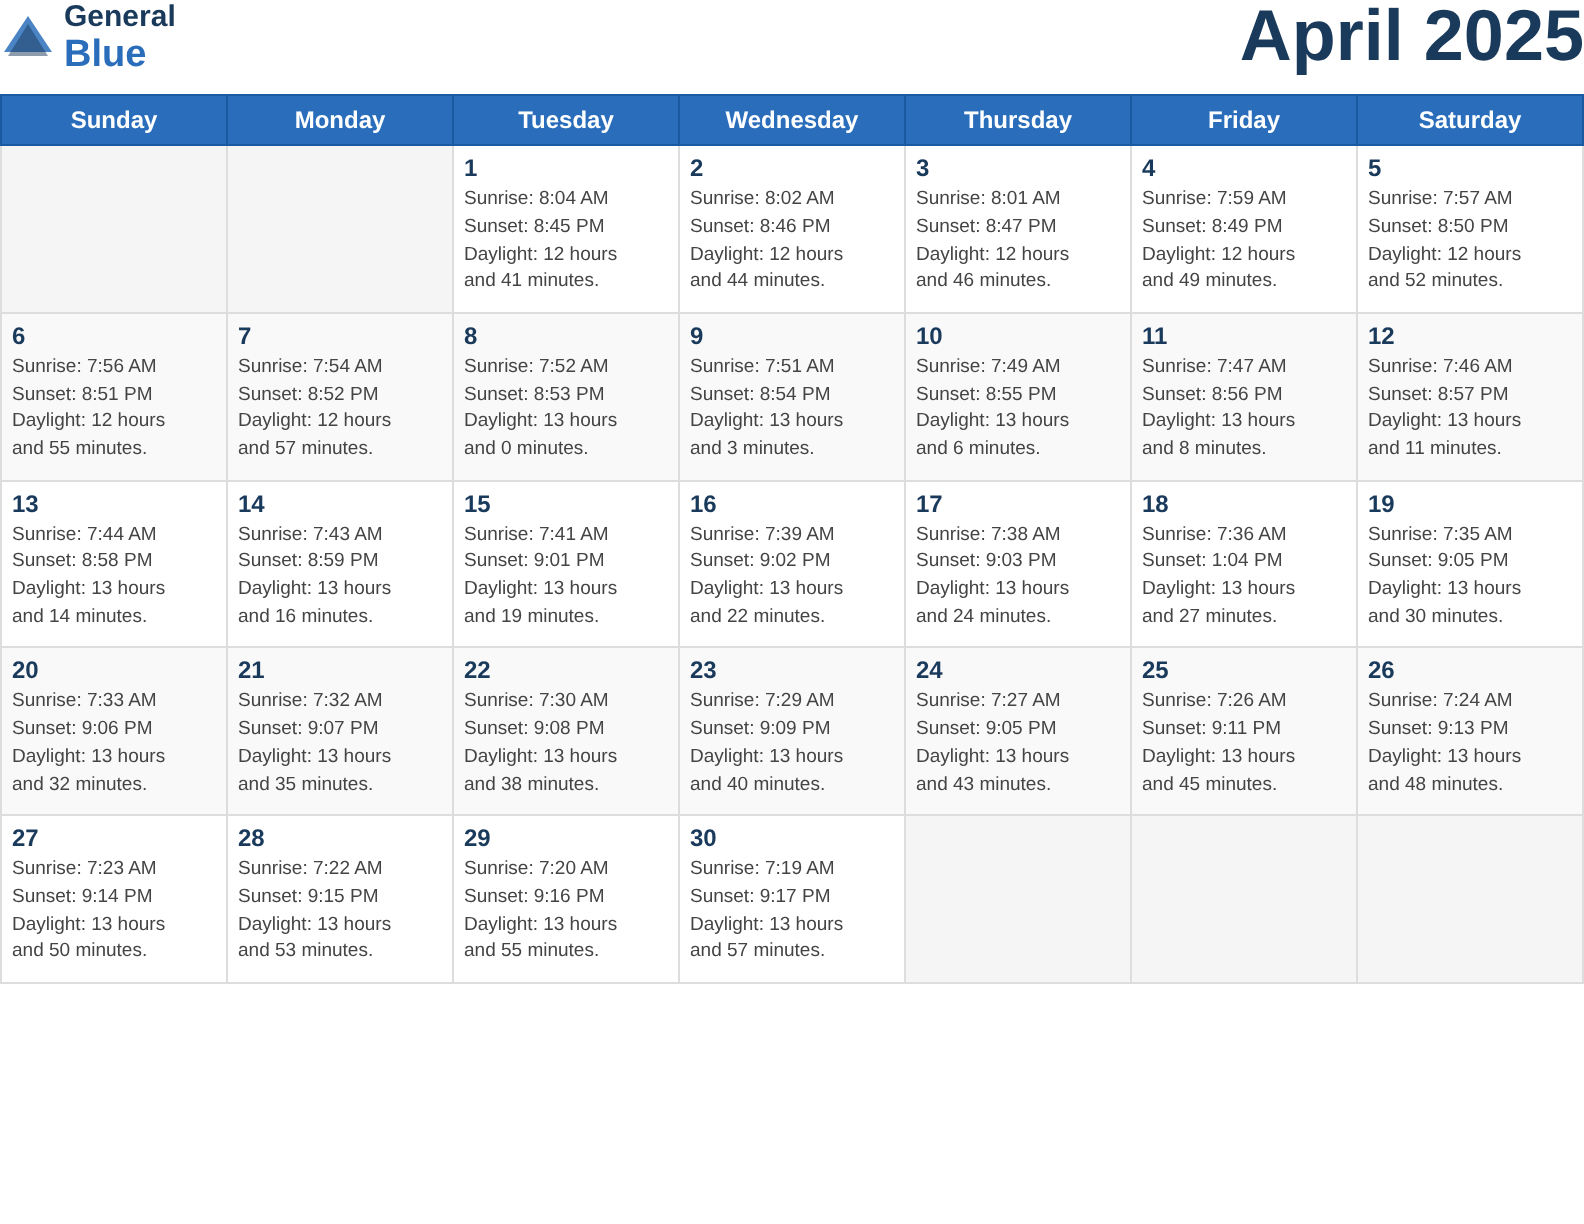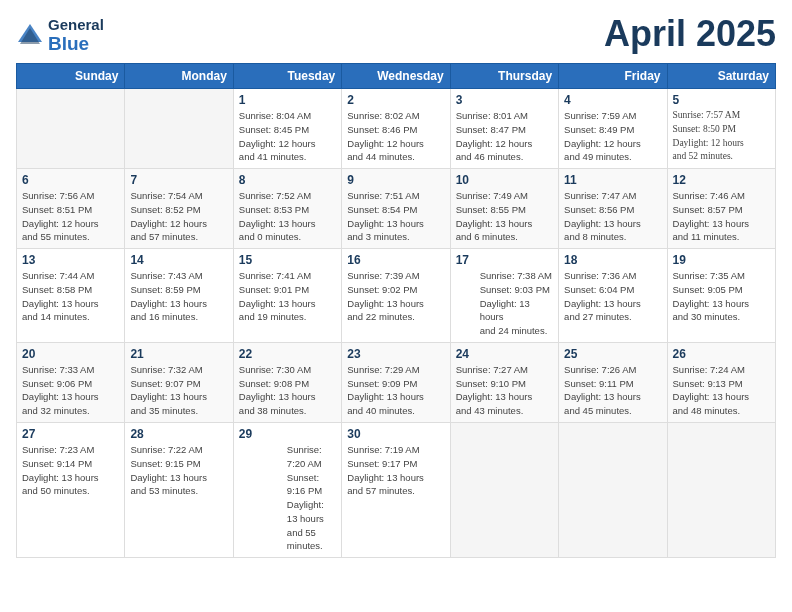--- a/index.html
+++ b/index.html
@@ -6,21 +6,20 @@
     body {
       width: 792px;
       height: 612px;
       font-family: Arial, sans-serif;
       background: #fff;
       overflow: hidden;
     }
     .page {
       width: 792px;
       height: 492px;
-      padding: 16px;
       display: flex;
       flex-direction: column;
     }
     .header {
       display: flex;
       justify-content: space-between;
       align-items: flex-start;
       margin-bottom: 8px;
     }
     .logo {
@@ -49,21 +48,21 @@
     .calendar {
       flex: 1;
       border: 1px solid #ccc;
       border-collapse: collapse;
       width: 100%;
       table-layout: fixed;
     }
     .calendar th {
       background-color: #2a6ebb;
       color: white;
-      text-align: right;
+      text-align: center;
       padding: 5px 6px;
       font-size: 12px;
       font-weight: bold;
       border: 1px solid #1a5aa0;
     }
     .calendar td {
       vertical-align: top;
       padding: 4px 5px;
       font-size: 9.5px;
       color: #333;
@@ -151,21 +150,21 @@
           </td>
           <td>
             <span class="day-number">4</span>
             <div class="day-info" style="white-space: pre-line;">Sunrise: 7:59 AM
 Sunset: 8:49 PM
 Daylight: 12 hours
 and 49 minutes.</div>
           </td>
           <td>
             <span class="day-number">5</span>
-            <div class="day-info" style="white-space: pre-line; font-family: Liberation Serif, serif;">Sunrise: 7:57 AM
+            <div class="day-info" style="white-space: pre-line;">Sunrise: 7:57 AM
 Sunset: 8:50 PM
 Daylight: 12 hours
 and 52 minutes.</div>
           </td>
         </tr>
         <tr>
           <td>
             <span class="day-number">6</span>
             <div class="day-info" style="white-space: pre-line;">Sunrise: 7:56 AM
 Sunset: 8:51 PM
@@ -239,29 +238,29 @@
           </td>
           <td>
             <span class="day-number">16</span>
             <div class="day-info" style="white-space: pre-line;">Sunrise: 7:39 AM
 Sunset: 9:02 PM
 Daylight: 13 hours
 and 22 minutes.</div>
           </td>
           <td>
             <span class="day-number">17</span>
-            <div class="day-info" style="white-space: pre-line; margin-left: 24px;">Sunrise: 7:38 AM
+            <div class="day-info" style="white-space: pre-line;">Sunrise: 7:38 AM
 Sunset: 9:03 PM
 Daylight: 13 hours
 and 24 minutes.</div>
           </td>
           <td>
             <span class="day-number">18</span>
             <div class="day-info" style="white-space: pre-line;">Sunrise: 7:36 AM
-Sunset: 6:04 PM
+Sunset: 1:04 PM
 Daylight: 13 hours
 and 27 minutes.</div>
           </td>
           <td>
             <span class="day-number">19</span>
             <div class="day-info" style="white-space: pre-line;">Sunrise: 7:35 AM
 Sunset: 9:05 PM
 Daylight: 13 hours
 and 30 minutes.</div>
           </td>
@@ -291,21 +290,21 @@
           <td>
             <span class="day-number">23</span>
             <div class="day-info" style="white-space: pre-line;">Sunrise: 7:29 AM
 Sunset: 9:09 PM
 Daylight: 13 hours
 and 40 minutes.</div>
           </td>
           <td>
             <span class="day-number">24</span>
             <div class="day-info" style="white-space: pre-line;">Sunrise: 7:27 AM
-Sunset: 9:10 PM
+Sunset: 9:05 PM
 Daylight: 13 hours
 and 43 minutes.</div>
           </td>
           <td>
             <span class="day-number">25</span>
             <div class="day-info" style="white-space: pre-line;">Sunrise: 7:26 AM
 Sunset: 9:11 PM
 Daylight: 13 hours
 and 45 minutes.</div>
           </td>
@@ -327,21 +326,21 @@
           </td>
           <td>
             <span class="day-number">28</span>
             <div class="day-info" style="white-space: pre-line;">Sunrise: 7:22 AM
 Sunset: 9:15 PM
 Daylight: 13 hours
 and 53 minutes.</div>
           </td>
           <td>
             <span class="day-number">29</span>
-            <div class="day-info" style="white-space: pre-line; margin-left: 48px;">Sunrise: 7:20 AM
+            <div class="day-info" style="white-space: pre-line;">Sunrise: 7:20 AM
 Sunset: 9:16 PM
 Daylight: 13 hours
 and 55 minutes.</div>
           </td>
           <td>
             <span class="day-number">30</span>
             <div class="day-info" style="white-space: pre-line;">Sunrise: 7:19 AM
 Sunset: 9:17 PM
 Daylight: 13 hours
 and 57 minutes.</div>

